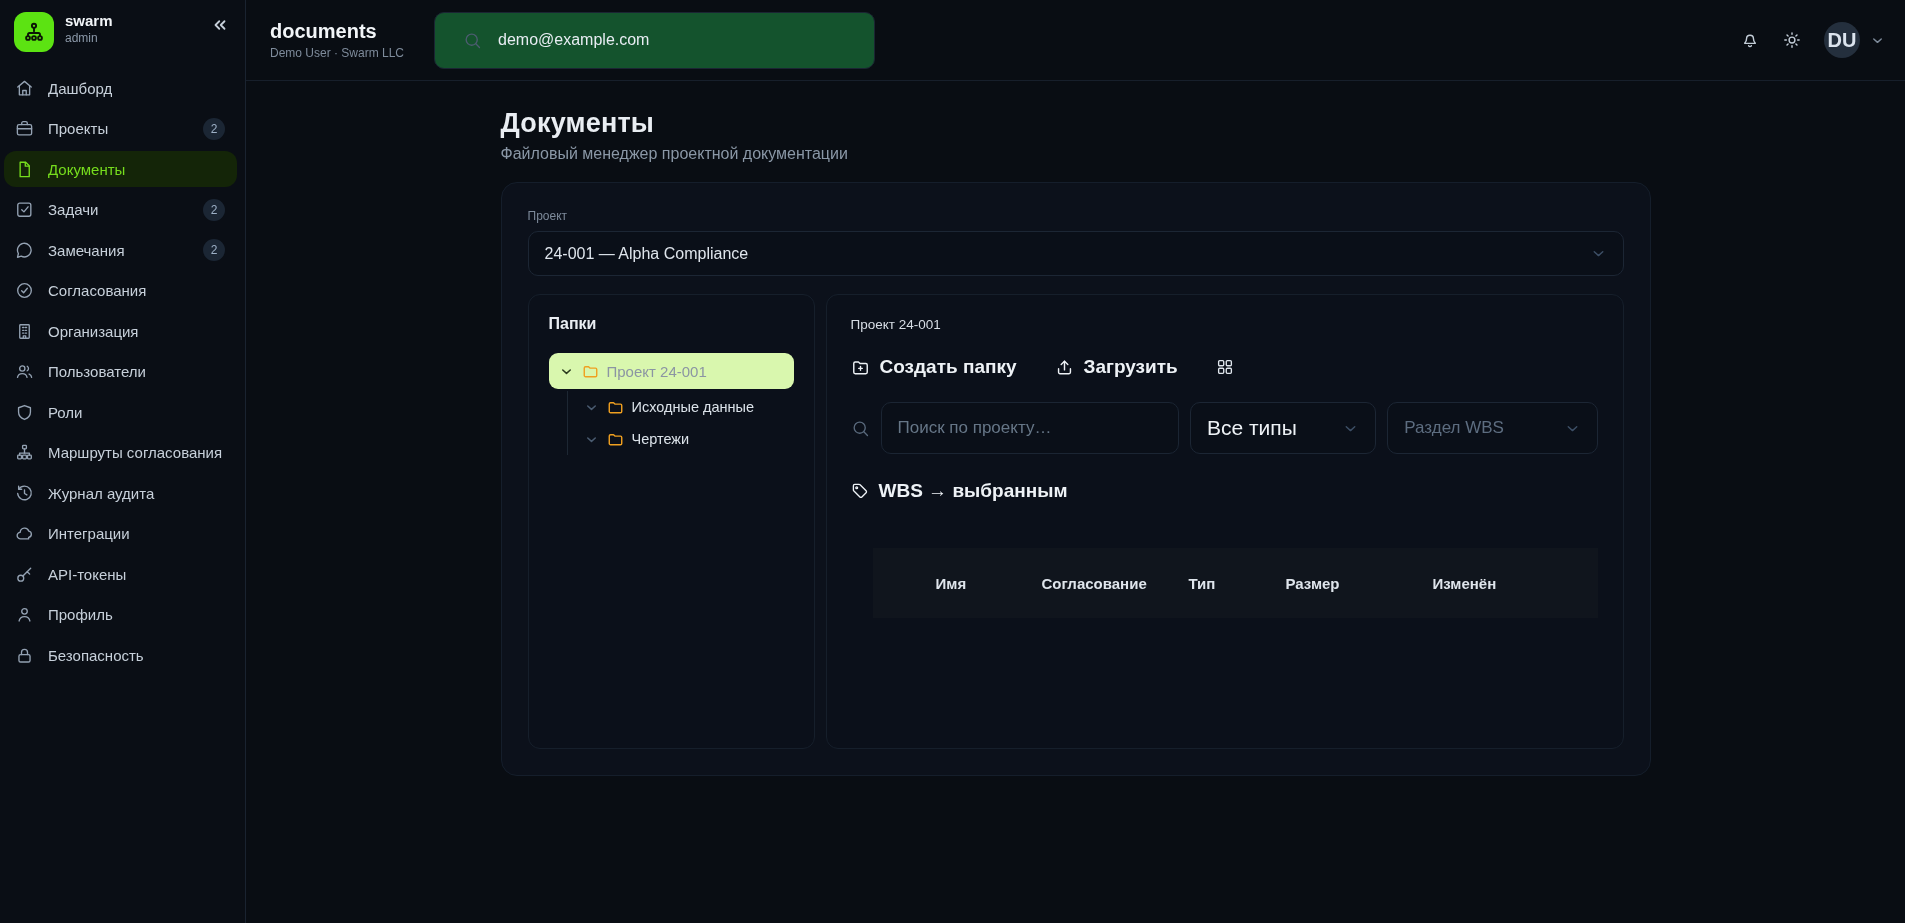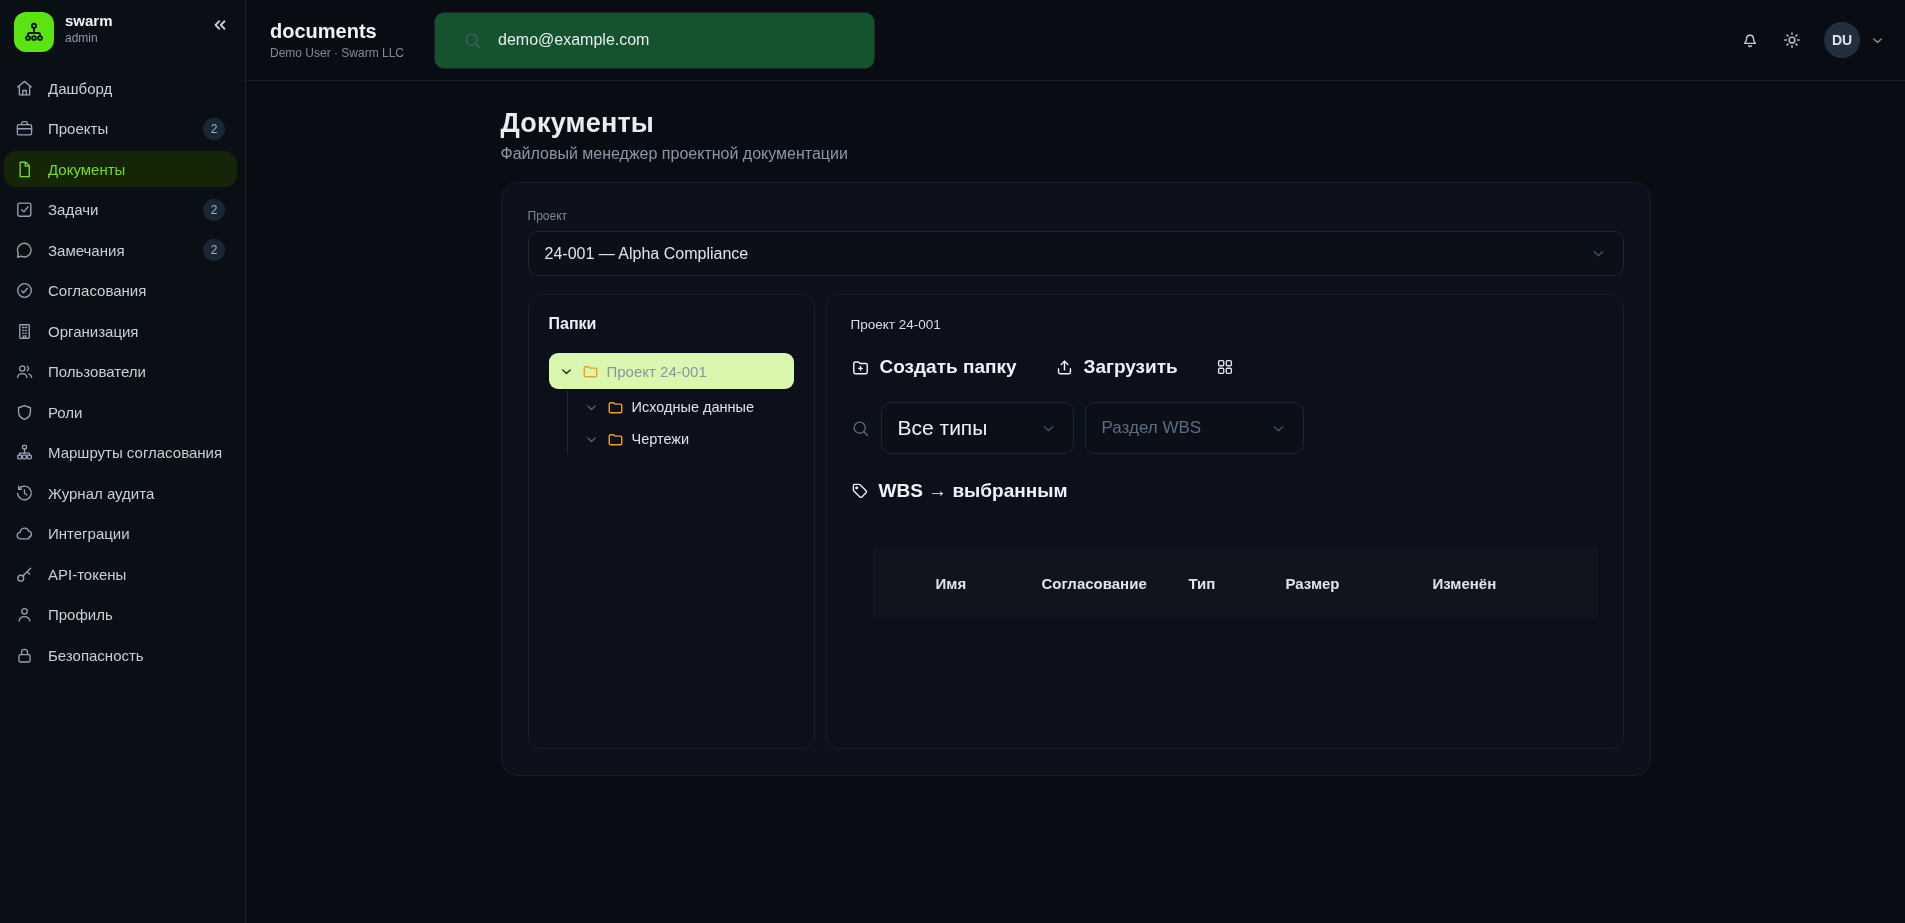--- a/index.html
+++ b/index.html
@@ -41,21 +41,21 @@
     border-radius:10px; display:flex; align-items:center; padding:0 16px 0 28px; gap:16px; }
   .topbar-search svg { width:19px; height:19px; color:#4c5c70; flex-shrink:0; }
   .topbar-search input { flex:1; background:transparent; border:none; outline:none;
     color:#e8edf3; font-size:16px; font-family:inherit; }
   .topbar-spacer { flex:1; }
   .topbar-actions { display:flex; align-items:center; gap:22px; }
   .icon-btn { color:#c3cdd8; cursor:pointer; display:flex; }
   .icon-btn svg { width:20px; height:20px; }
   .user-menu { display:flex; align-items:center; gap:10px; cursor:pointer; }
   .avatar { width:36px; height:36px; border-radius:50%; background:#242f3d; color:#dce4ee;
-    font-size:14px; font-weight:bold; display:flex; align-items:center; justify-content:center; }
+    font-size:20px; font-weight:bold; display:flex; align-items:center; justify-content:center; }
   .user-menu .chev { color:#7e8b9b; display:flex; }
   .user-menu .chev svg { width:15px; height:15px; }
 
   
   .content { flex:1; overflow:hidden; }
   .container { width:1150px; margin:0 auto; padding-top:27px; }
   .page-title { font-size:27px; font-weight:bold; color:#e9edf2; letter-spacing:.2px; }
   .page-sub { font-size:16px; color:#8a97a6; margin-top:6px; }
   .card { margin-top:19px; background:#0c111b; border:1px solid #151e2b; border-radius:16px;
     padding:26px; }
@@ -418,20 +418,21 @@
                 </button>
               </div>
 
               <div class="filter-row">
                 <span class="filter-search-ico">
                   <svg viewBox="0 0 24 24" fill="none" stroke="currentColor" stroke-width="1.7" stroke-linecap="round">
                       <circle cx="11" cy="11" r="7"></circle>
                       <path d="m16.2 16.2 4.6 4.6"></path>
                     </svg>
                 </span>
+                <input type="text" class="filter-input" placeholder="Поиск по проекту…" style="">
                 <div class="select select-type">
                   <span>Все типы</span>
                   <span class="chev">
                     <svg viewBox="0 0 24 24" fill="none" stroke="currentColor" stroke-width="2" stroke-linecap="round" stroke-linejoin="round">
                         <path d="m6 9.5 6 5.5 6-5.5"></path>
                       </svg>
                   </span>
                 </div>
                 <div class="select select-wbs">
                   <span>Раздел WBS</span>

